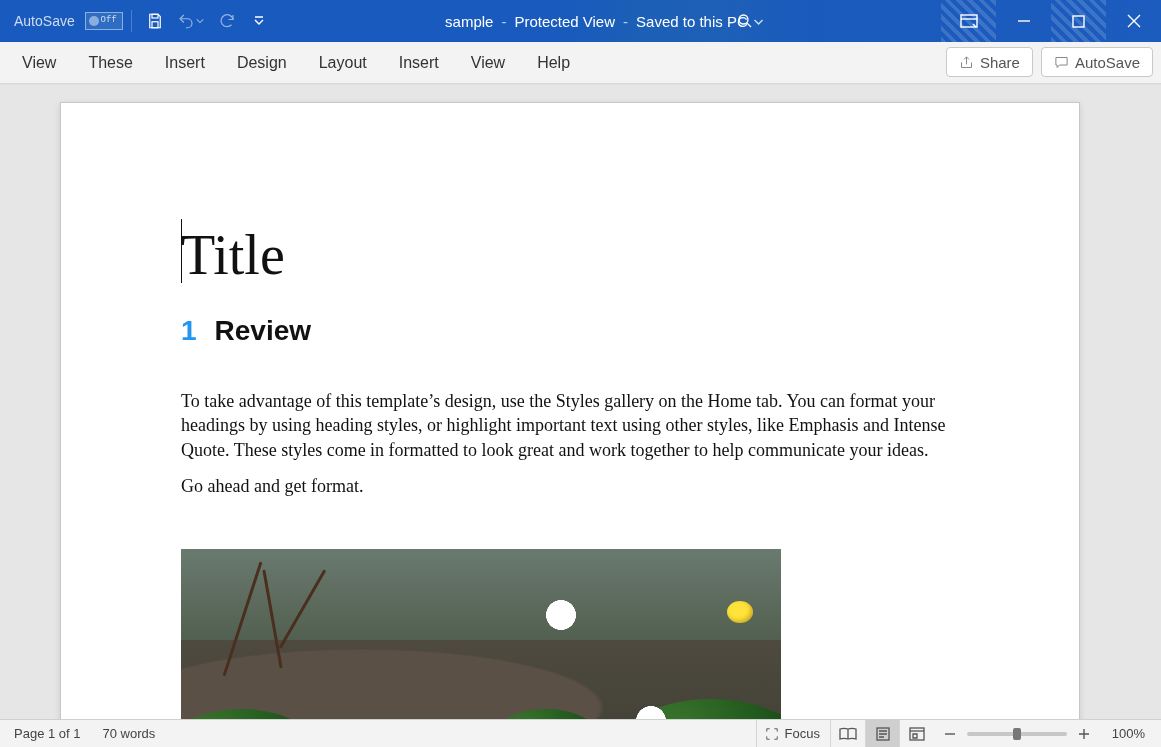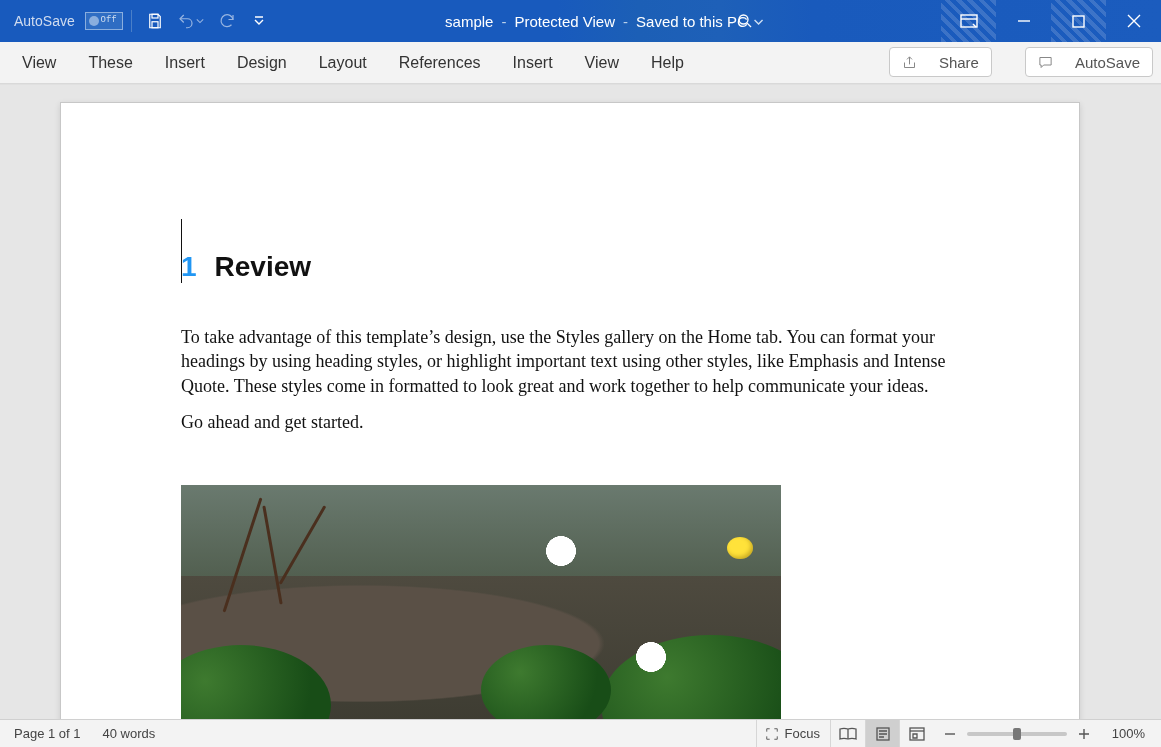--- a/index.html
+++ b/index.html
@@ -63,23 +63,22 @@
   .ribbon-tab {
     padding: 0 16px; height: 42px; line-height: 42px; font-size: 16px; color: #333;
     cursor: pointer;
   }
   .ribbon-tab:first-child { padding-left: 14px; }
   .ribbon-right {
     position: absolute; right: 8px; top: 5px; display: flex; gap: 8px;
   }
   .ribbon-chip {
     height: 30px; padding: 0 12px; border: 1px solid #c9c9c9; border-radius: 4px;
-    background: #fff; display: flex; align-items: center; gap: 22px; font-size: 15px; color: #555;
+    background: #fff; display: flex; align-items: center; gap: 6px; font-size: 15px; color: #555;
     cursor: pointer;
-    margin-left: 25px;
   }
   .ribbon-chip svg { stroke: #888; }
 
   
   .canvas {
     height: calc(747px - 42px - 42px - 28px);
     background: #e6e6e6; overflow: hidden; position: relative;
     border-top: 1px solid #e0e0e0;
   }
   .page {
@@ -239,21 +238,20 @@
     </div>
   </div>
 </div>
 
 <div class="ribbon">
   <div class="ribbon-tab">View</div>
   <div class="ribbon-tab">These</div>
   <div class="ribbon-tab">Insert</div>
   <div class="ribbon-tab">Design</div>
   <div class="ribbon-tab">Layout</div>
-  <div class="ribbon-tab">References</div>
   <div class="ribbon-tab">Insert</div>
   <div class="ribbon-tab">View</div>
   <div class="ribbon-tab">Help</div>
 
   <div class="ribbon-right">
     <div class="ribbon-chip">
       <svg width="15" height="15" viewBox="0 0 24 24" fill="none" stroke-width="1.6">
           <path d="M4 12v8h16v-8"></path>
           <path d="M12 3v12"></path>
           <path d="M8 7l4-4 4 4"></path>
@@ -266,27 +264,28 @@
         </svg>
       <span>AutoSave</span>
     </div>
   </div>
 </div>
 
 <div class="canvas">
   <div class="page">
     <div class="doc-title">
       <span class="cursor-caret"></span>
+      <span>Title</span>
     </div>
     <div class="heading-row">
       <span class="heading-num">1</span>
       <span class="heading-text">Review</span>
     </div>
     <p class="body-para">To take advantage of this template’s design, use the Styles gallery on the Home tab. You can format your headings by using heading styles, or highlight important text using other styles, like Emphasis and Intense Quote. These styles come in formatted to look great and work together to help communicate your ideas.</p>
-    <p class="body-para2">Go ahead and get started.</p>
+    <p class="body-para2">Go ahead and get format.</p>
 
     <div class="doc-image">
       <div class="sky"></div>
       <div class="soil"></div>
       <div class="twig t1"></div>
         <div class="twig t2"></div>
         <div class="twig t3"></div>
       <div class="bush b1"></div>
         <div class="bush b2"></div>
         <div class="bush b4"></div>
@@ -303,21 +302,21 @@
         
         
       </div>
     </div>
   </div>
 </div>
 
 <div class="statusbar">
   <div class="status-left">
     <span>Page 1 of 1</span>
-    <span>40 words</span>
+    <span>70 words</span>
   </div>
   <div class="status-right">
     <div class="focus-btn">
       <svg width="14" height="14" viewBox="0 0 24 24" fill="none" stroke-width="1.6" stroke="#555">
           <path d="M3 8V3h5M21 8V3h-5M3 16v5h5M21 16v5h-5"></path>
         </svg>
       <span>Focus</span>
     </div>
     <div class="view-btn first">
       <svg width="18" height="14" viewBox="0 0 18 14">

